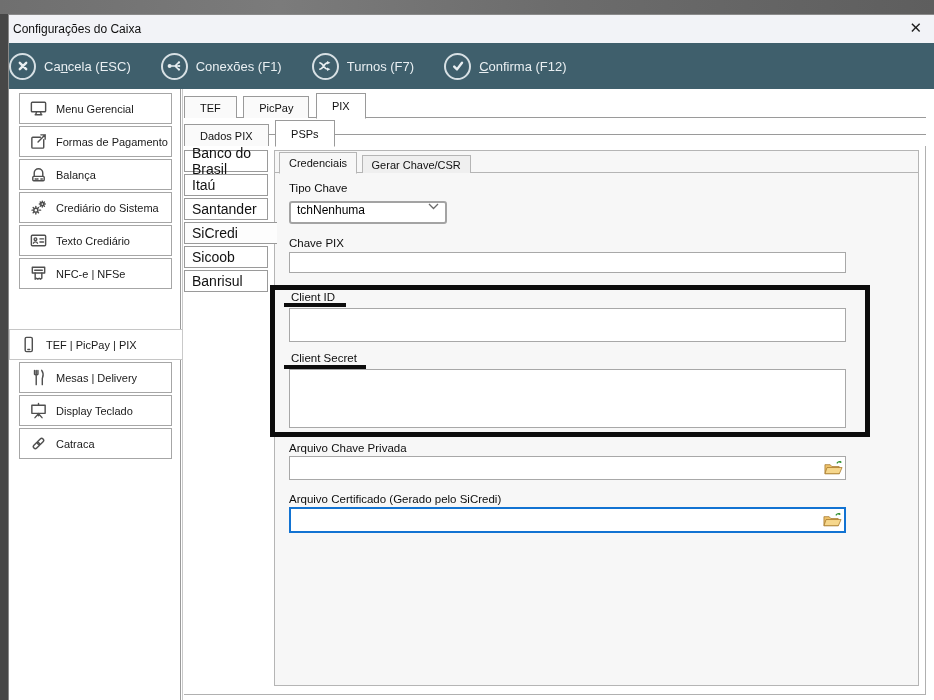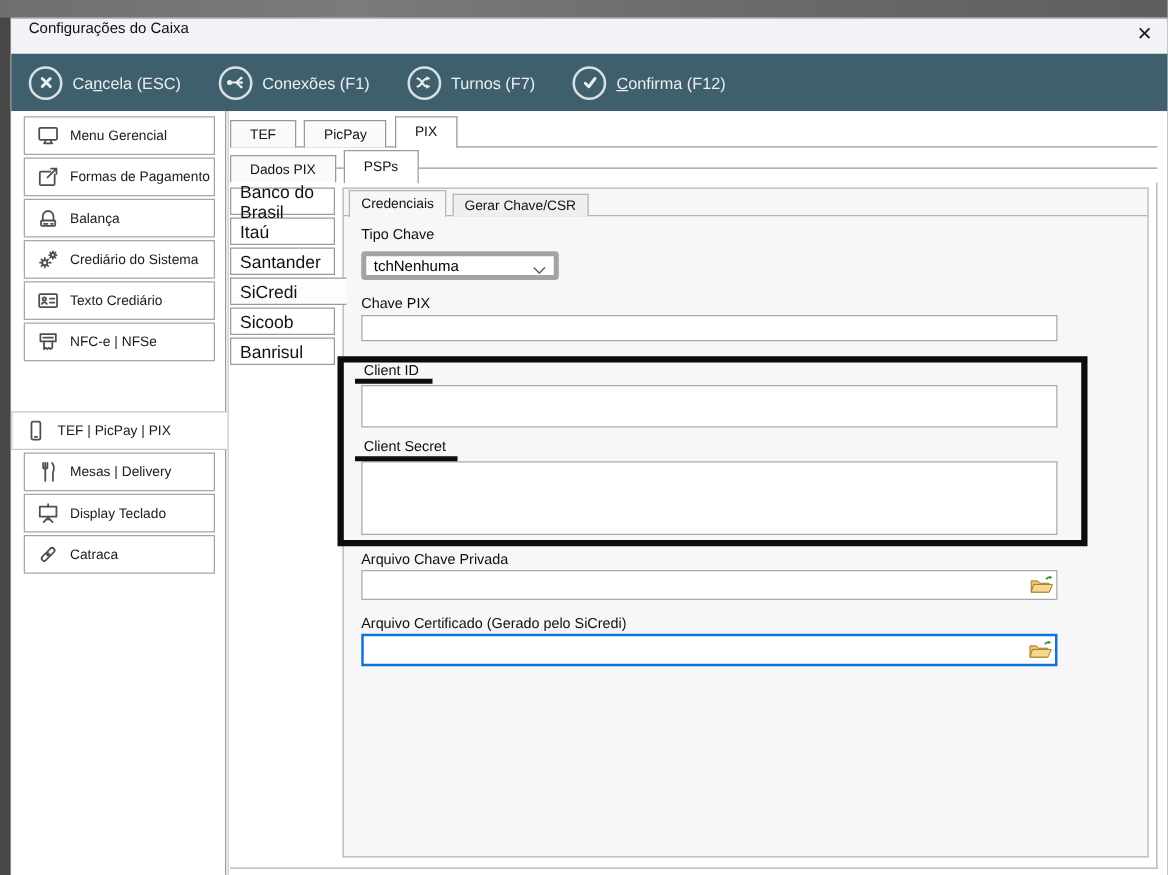--- a/index.html
+++ b/index.html
@@ -6,27 +6,27 @@
   html,body { width:934px; height:700px; overflow:hidden; }
   body { font-family:"Liberation Sans", sans-serif; background:#474747; position:relative; }
 
   .top-strip { position:absolute; left:0; top:0; width:934px; height:14px;
     background:linear-gradient(90deg,#6f6f6f 0%,#7b7b7b 30%,#6c6c6c 60%,#5e5e5e 100%); }
 
   .window { position:absolute; left:8px; top:14px; width:926px; height:686px;
     background:#ffffff; border:1px solid #8a8a8a; border-right:none; border-bottom:none; }
 
   .titlebar { position:absolute; left:0; top:0; right:0; height:28px; background:#f2f3f7;
-    display:flex; padding-left:14px; }
+    display:flex; align-items:center; padding-left:4px; }
   .titlebar .title { font-size:12px; color:#0f0f0f; }
   .close-btn { position:absolute; right:12px; top:5px; font-size:15px; color:#1c1c1c;
     line-height:16px; cursor:default; }
 
   .toolbar { position:absolute; left:0; top:28px; right:0; height:46px; background:#3f5f6c;
-    display:flex; align-items:center; gap:30px; padding-left:14px; }
+    display:flex; align-items:center; gap:30px; padding-left:0; }
   .tb-btn { display:flex; align-items:center; gap:8px; color:#e9eff2; font-size:13px; }
   .tb-icon { width:27px; height:27px; border:2px solid #d7e0e4; border-radius:50%;
     display:flex; align-items:center; justify-content:center; flex:0 0 auto; }
   .tb-icon svg { width:16px; height:16px; }
   .tb-key { text-decoration:underline; }
 
   .sidebar { position:absolute; left:0; top:74px; width:172px; bottom:0; background:#fff;
     border-right:1px solid #9a9a9a; padding-top:4px; }
   .side-item { margin:0 0 2px 10px; width:153px; height:31px; border:1px solid #a6a6a6;
     background:#fff; display:flex; align-items:center; }
@@ -66,22 +66,22 @@
   .cred-tabs { position:absolute; left:0; right:0; top:0; height:22px; border-bottom:1px solid #b5b5b5; padding-left:4px; }
   .cred-tab { display:inline-flex; align-items:center; height:18px; margin-top:4px; padding:0 9px;
     font-size:11px; color:#111; border:1px solid #b5b5b5; border-bottom:none; background:#efefef;
     vertical-align:bottom; }
   .cred-tab.selected { height:22px; margin-top:0; background:#f7f7f7; margin-bottom:-1px;
     border-bottom:1px solid #f7f7f7; z-index:2; position:relative; }
 
   .flabel { position:absolute; font-size:11.5px; color:#0e0e0e; white-space:nowrap; }
 
   .dropdown { position:absolute; left:14px; top:50px; width:158px; height:23px;
-    border:4px solid #a3a3a3; border-radius:3px; background:#fff; display:flex;
-    align-items:flex-end; padding:0 6px; font-size:12px; color:#000; }
+    border:2px solid #a3a3a3; border-radius:3px; background:#fff; display:flex;
+    align-items:flex-start; padding:0 6px; font-size:12px; color:#000; }
   .dropdown .dd-val { flex:1; }
   .dropdown svg { width:11px; height:7px; }
 
   .tinput { position:absolute; border:1px solid #a8a8a8; background:#fff; font-size:12px;
     padding:0 4px; font-family:"Liberation Sans", sans-serif; color:#000; outline:none; }
   .tarea { position:absolute; border:1px solid #a8a8a8; background:#fff; font-size:12px;
     padding:2px 4px; font-family:"Liberation Sans", sans-serif; resize:none; outline:none; }
 
   .file-box { position:absolute; left:14px; width:557px; border:1px solid #a8a8a8;
     background:#fff; display:flex; align-items:center; }

